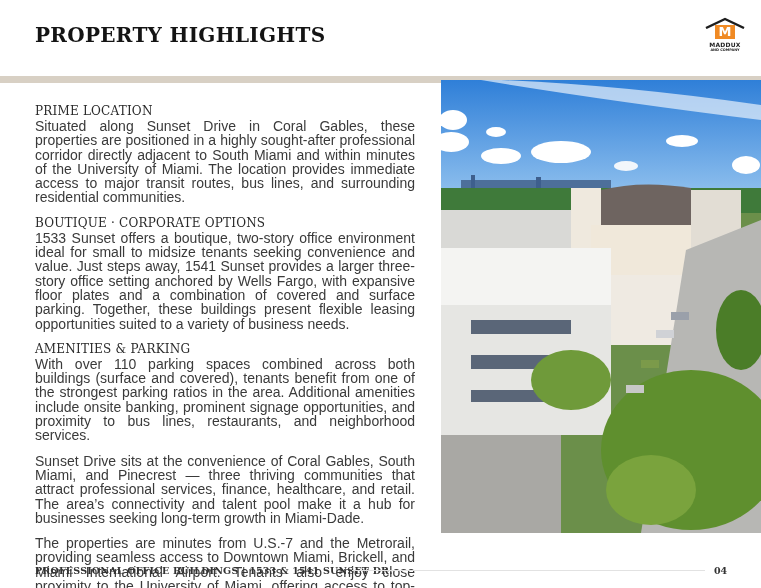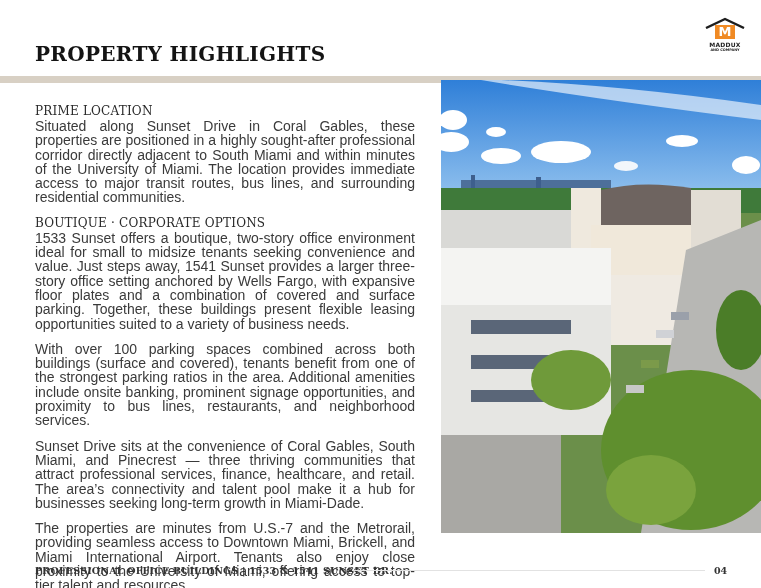--- a/index.html
+++ b/index.html
@@ -1,20 +1,20 @@
 <!DOCTYPE html>
 <html><head>
 <meta charset="utf-8">
 <style>
   * { margin: 0; padding: 0; box-sizing: border-box; }
   html, body { width: 761px; height: 588px; overflow: hidden; background: #ffffff; }
   body { position: relative; font-family: "Liberation Sans", sans-serif; color: #333; }
 
   .page-title {
-    position: absolute; left: 35px; top: 42px;
+    position: absolute; left: 35px; top: 23px;
     font-family: "DejaVu Serif", serif; font-weight: bold;
     font-size: 20px; letter-spacing: 0.3px; color: #141414;
     text-transform: uppercase;
   }
   .logo { position: absolute; left: 704px; top: 17px; width: 42px; height: 40px; }
   .logo-roof { position: absolute; left: 0; top: 0; width: 42px; height: 12px; }
   .logo-m {
     position: absolute; left: 11px; top: 8px; width: 20px; height: 14px;
     background: #f08a24; color: #fff; font-family: "DejaVu Sans", sans-serif;
     font-weight: bold; font-size: 13px; line-height: 14px; text-align: center;
@@ -79,21 +79,22 @@
 <div class="content">
   <div class="section">
     <div class="section-heading">Prime Location</div>
     <div class="section-body">Situated along Sunset Drive in Coral Gables, these properties are positioned in a highly sought-after professional corridor directly adjacent to South Miami and within minutes of the University of Miami. The location provides immediate access to major transit routes, bus lines, and surrounding residential communities.</div>
   </div>
   <div class="section">
     <div class="section-heading">Boutique · Corporate Options</div>
     <div class="section-body">1533 Sunset offers a boutique, two-story office environment ideal for small to midsize tenants seeking convenience and value. Just steps away, 1541 Sunset provides a larger three-story office setting anchored by Wells Fargo, with expansive floor plates and a combination of covered and surface parking. Together, these buildings present flexible leasing opportunities suited to a variety of business needs.</div>
   </div>
   <div class="section">
-    <div class="section-body">With over 100 parking spaces combined across both buildings (surface and covered), tenants benefit from one of the strongest parking ratios in the area. Additional amenities include onsite banking, prominent signage opportunities, and proximity to bus lines, restaurants, and neighborhood services.</div>
+    <div class="section-heading">Amenities &amp; Parking</div>
+    <div class="section-body">With over 110 parking spaces combined across both buildings (surface and covered), tenants benefit from one of the strongest parking ratios in the area. Additional amenities include onsite banking, prominent signage opportunities, and proximity to bus lines, restaurants, and neighborhood services.</div>
   </div>
   <div class="section">
     <div class="section-body">Sunset Drive sits at the convenience of Coral Gables, South Miami, and Pinecrest —  three thriving communities that attract professional services, finance, healthcare, and retail. The area’s connectivity and talent pool make it a hub for businesses seeking long-term growth in Miami-Dade.</div>
   </div>
   <div class="section">
     <div class="section-body">The properties are minutes from U.S.-7 and the Metrorail, providing seamless access to Downtown Miami, Brickell, and Miami International Airport. Tenants also enjoy close proximity to the University of Miami, offering access to top-tier talent and resources.</div>
   </div>
 </div>
 
 <div class="photo" title="Aerial view of Sunset Drive office buildings with Miami skyline">

